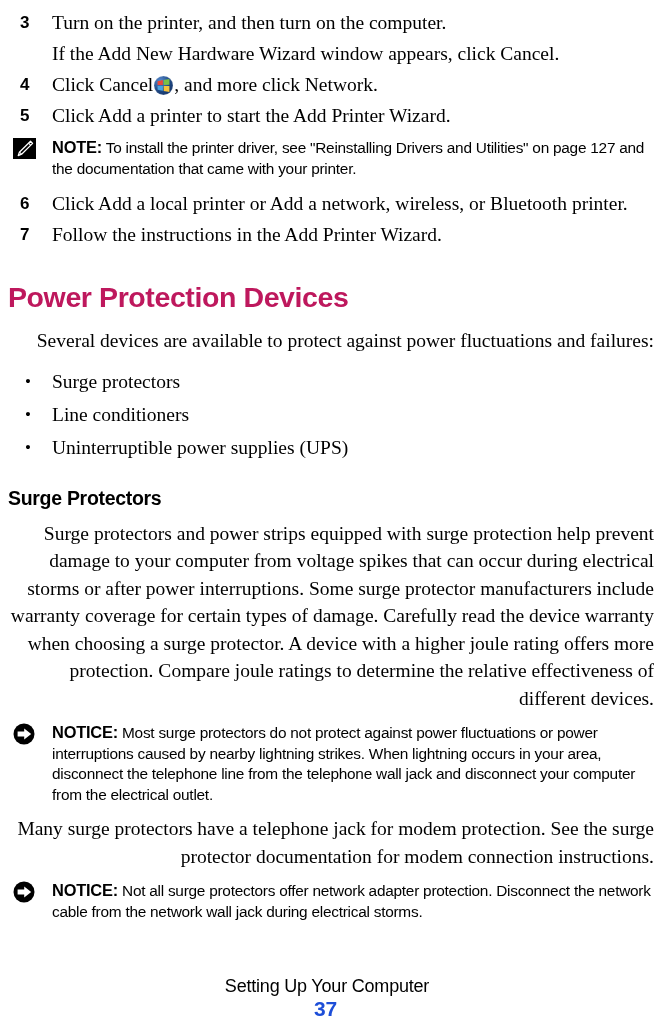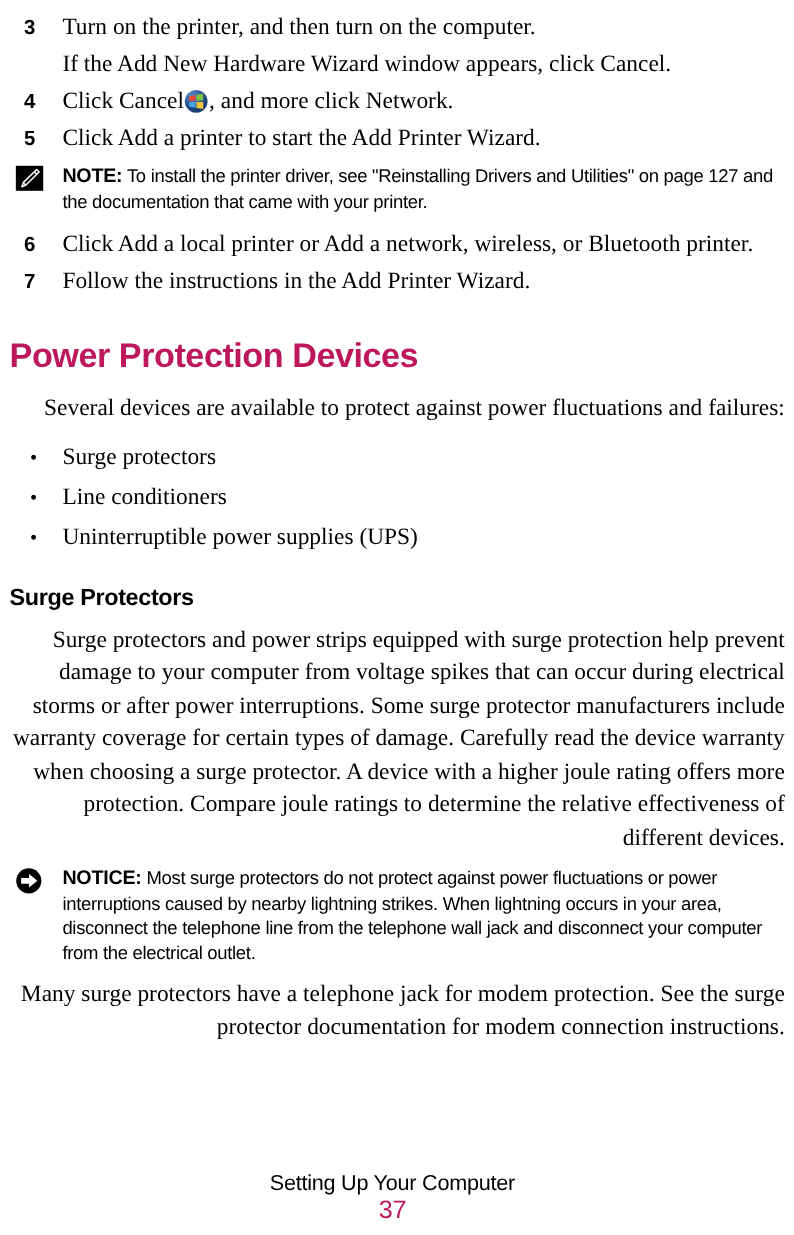--- a/index.html
+++ b/index.html
@@ -174,25 +174,25 @@
   }
   .footer .f-sep {
     display: inline-block;
     width: 1.5px;
     height: 17px;
     background: #000;
     margin: 0 22px 0 26px;
   }
   .footer .f-page {
     font-size: 21px;
-    font-weight: normal;
+    font-weight: bold;
     letter-spacing: -0.3px;
-    color: #be185d;
+    color: #1d4ed8;
     min-width: 26px;
-    text-align: center;
+    text-align: left;
   }
 
   .content {
     padding: 8px 8px 0 8px;
   }
 </style>
 </head>
 <body>
 
 <div class="page">
@@ -273,20 +273,29 @@
         <svg width="26" height="22" viewBox="0 0 26 22">
           <circle cx="11" cy="11" r="10.5" fill="#000000"></circle>
           <path d="M4.6 8.6 L11.2 8.6 L11.2 5.4 L18.2 11.0 L11.2 16.6 L11.2 13.4 L4.6 13.4 Z" fill="#ffffff"></path>
         </svg>
       </span>
       <span class="co-label">NOTICE:</span><span class="co-text"> Most surge protectors do not protect against power fluctuations or power interruptions caused by nearby lightning strikes. When lightning occurs in your area, disconnect the telephone line from the telephone wall jack and disconnect your computer from the electrical outlet.</span>
     </div>
 
     <p class="body">Many surge protectors have a telephone jack for modem protection. See the surge protector documentation for modem connection instructions.</p>
 
+    <div class="callout">
+      <span class="co-icon">
+        <svg width="26" height="22" viewBox="0 0 26 22">
+          <circle cx="11" cy="11" r="10.5" fill="#000000"></circle>
+          <path d="M4.6 8.6 L11.2 8.6 L11.2 5.4 L18.2 11.0 L11.2 16.6 L11.2 13.4 L4.6 13.4 Z" fill="#ffffff"></path>
+        </svg>
+      </span>
+      <span class="co-label">NOTICE:</span><span class="co-text"> Not all surge protectors offer network adapter protection. Disconnect the network cable from the network wall jack during electrical storms.</span>
+    </div>
 
   </div>
 
   <div class="footer">
     <span class="f-title">Setting Up Your Computer</span>
     <span class="f-sep"></span>
     <span class="f-page">37</span>
   </div>
 </div>
 

